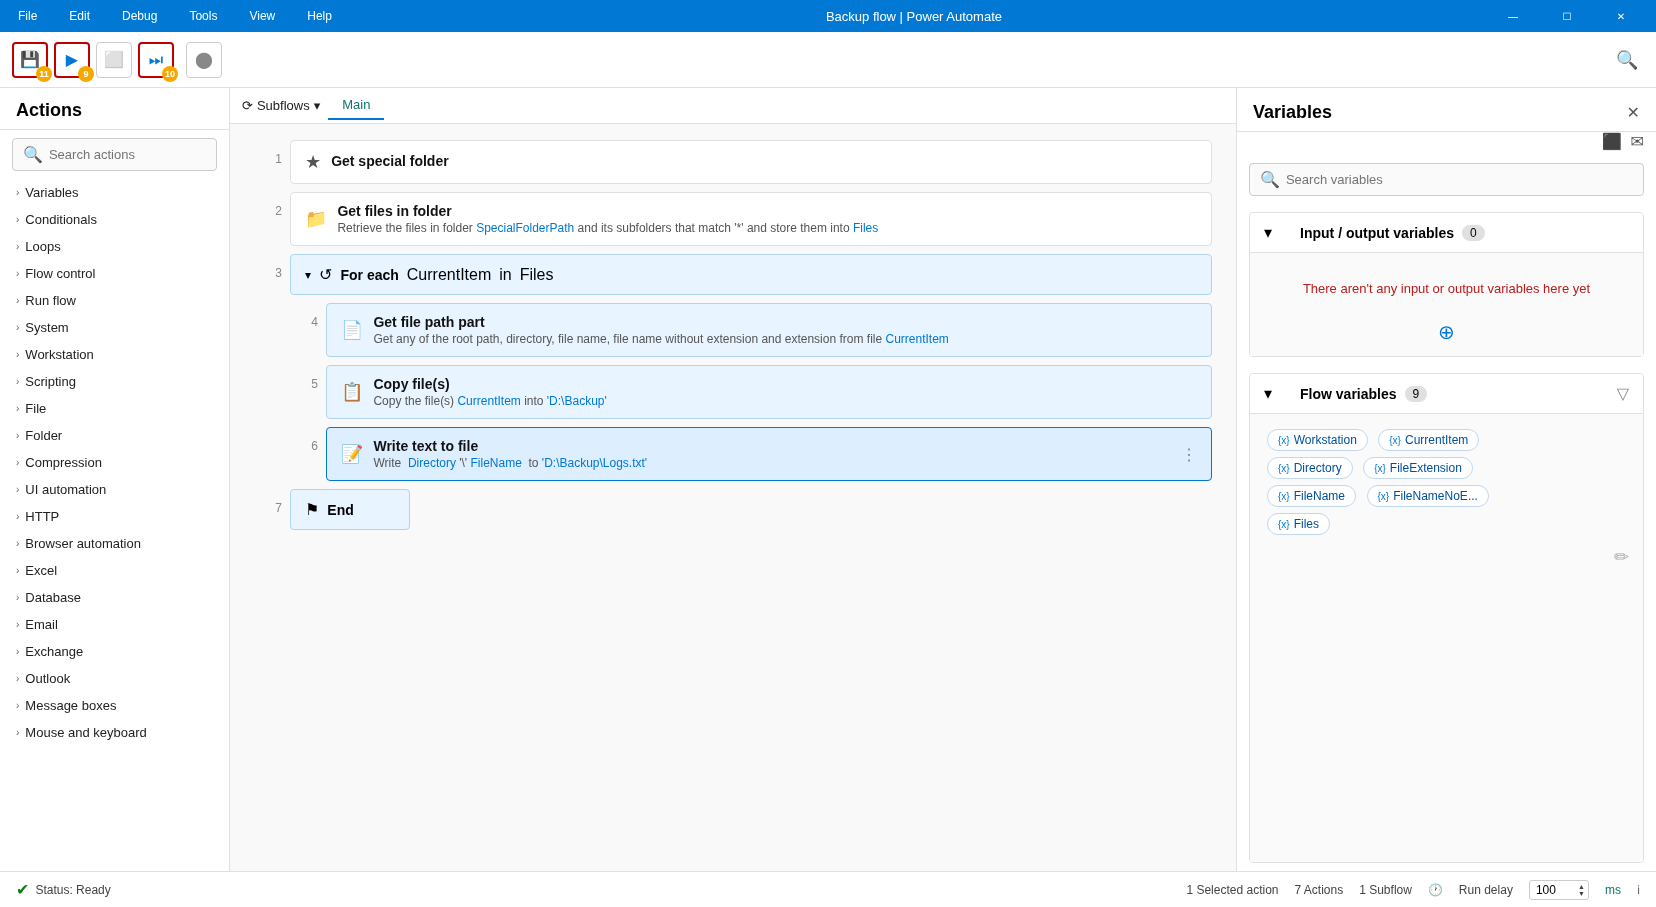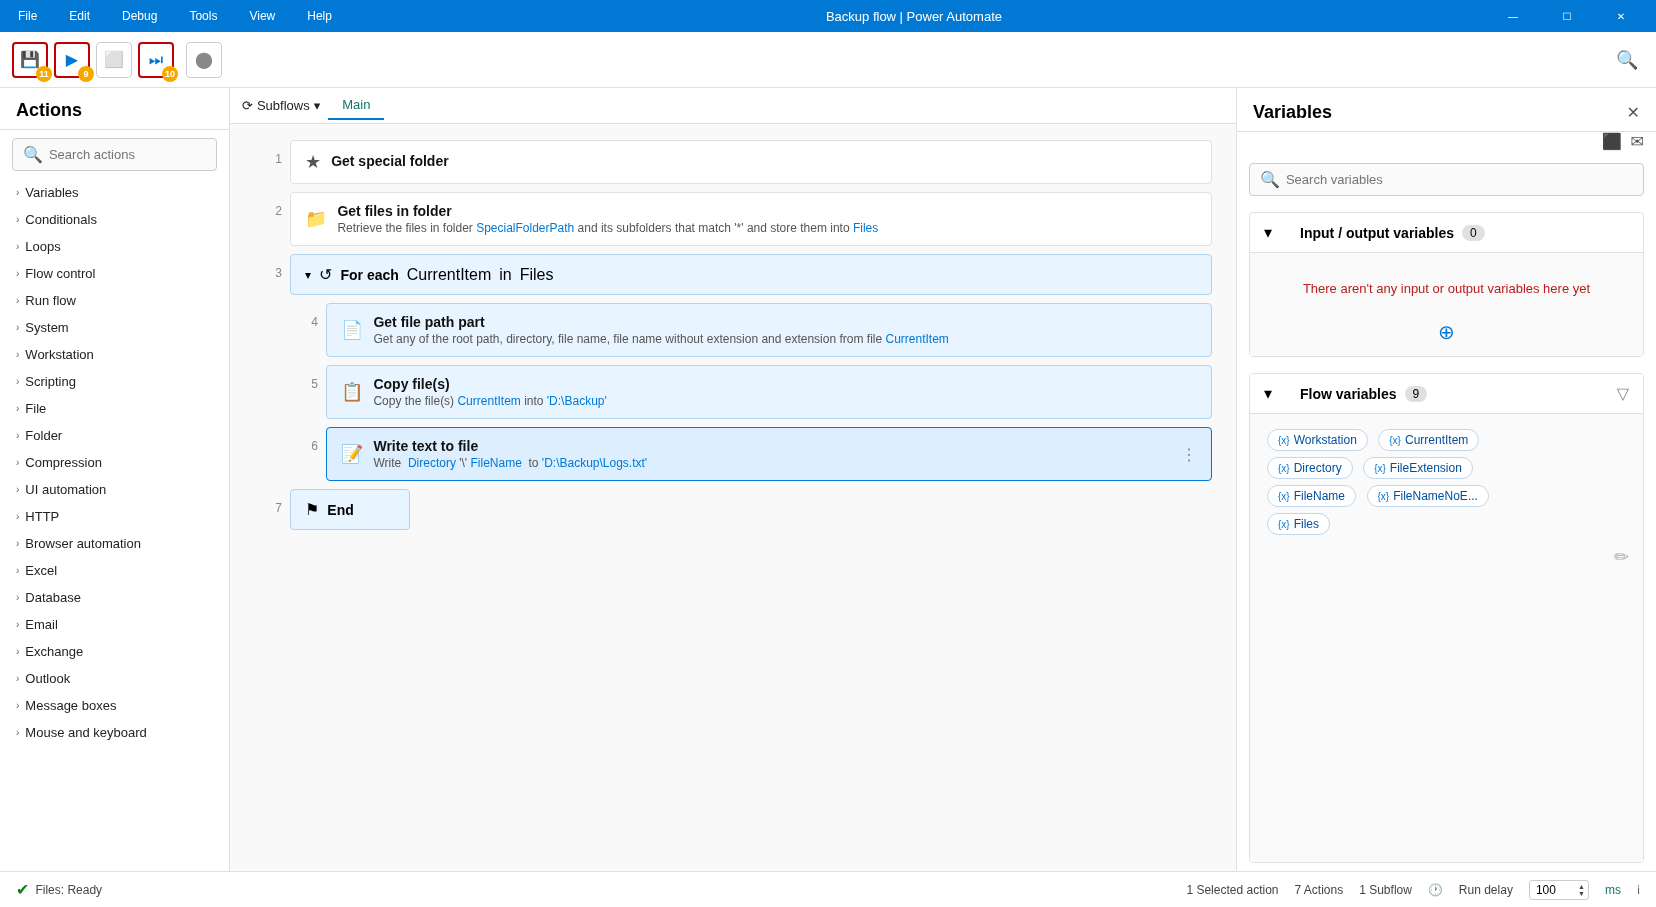--- a/index.html
+++ b/index.html
@@ -639,21 +639,21 @@
         </div>
       </div>
     </div>
   </div>
 
 </div>
 
 <div class="statusbar">
   <div class="status-ready">
     <span class="status-dot">✔</span>
-    <span>Files: Ready</span>
+    <span>Status: Ready</span>
   </div>
   <div class="status-spacer"></div>
   <span>1 Selected action</span>
   <span>7 Actions</span>
   <span>1 Subflow</span>
   <span>🕐</span>
   <span class="run-delay-label">Run delay</span>
   <div class="run-delay-input">
     <input type="number" value="100" style="border: none; outline: none; width: 40px; font-size: 12px;">
     <div style="display:flex;flex-direction:column;gap:0;">

